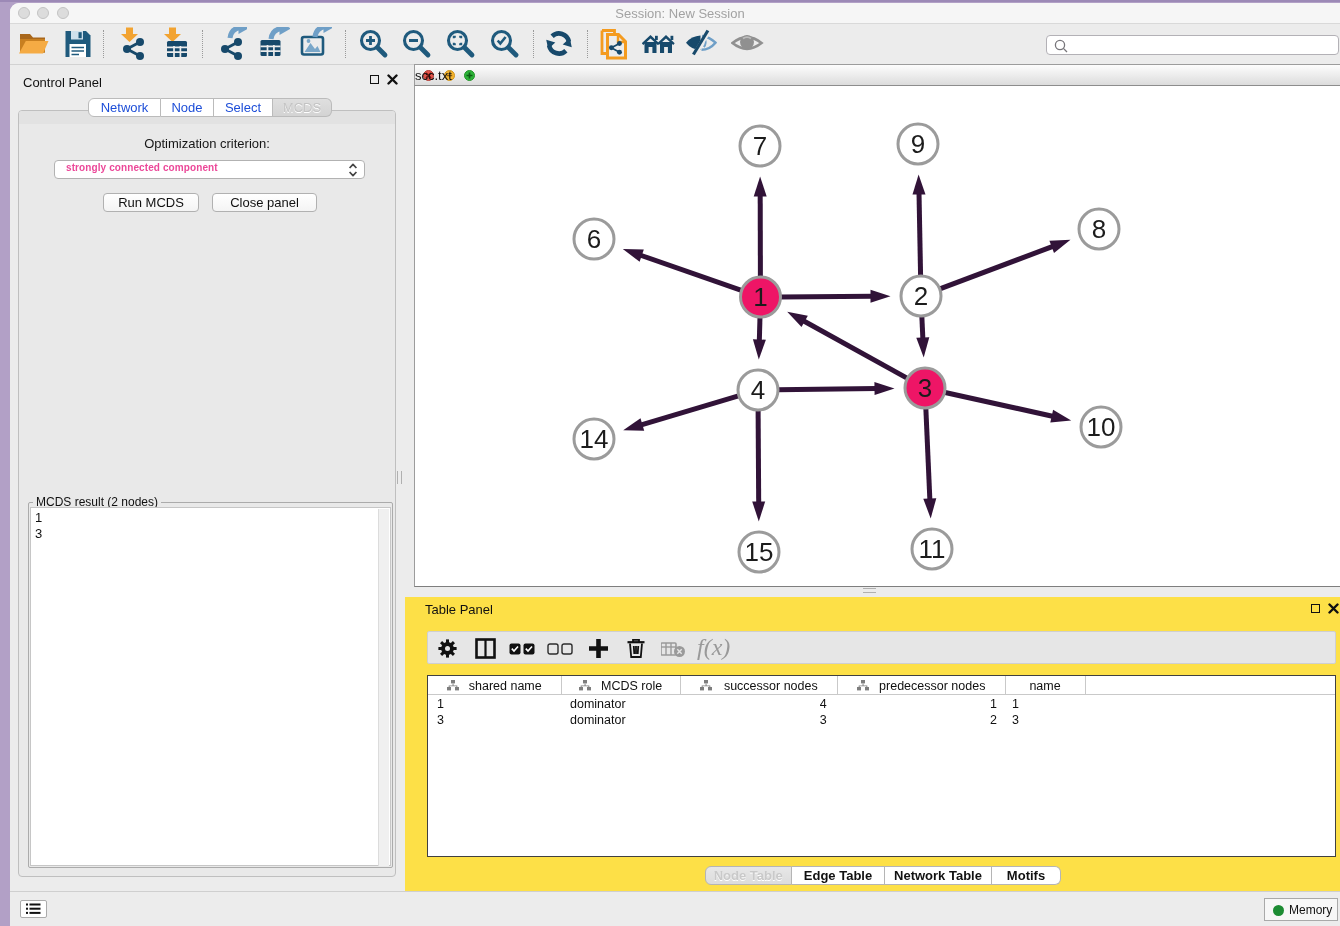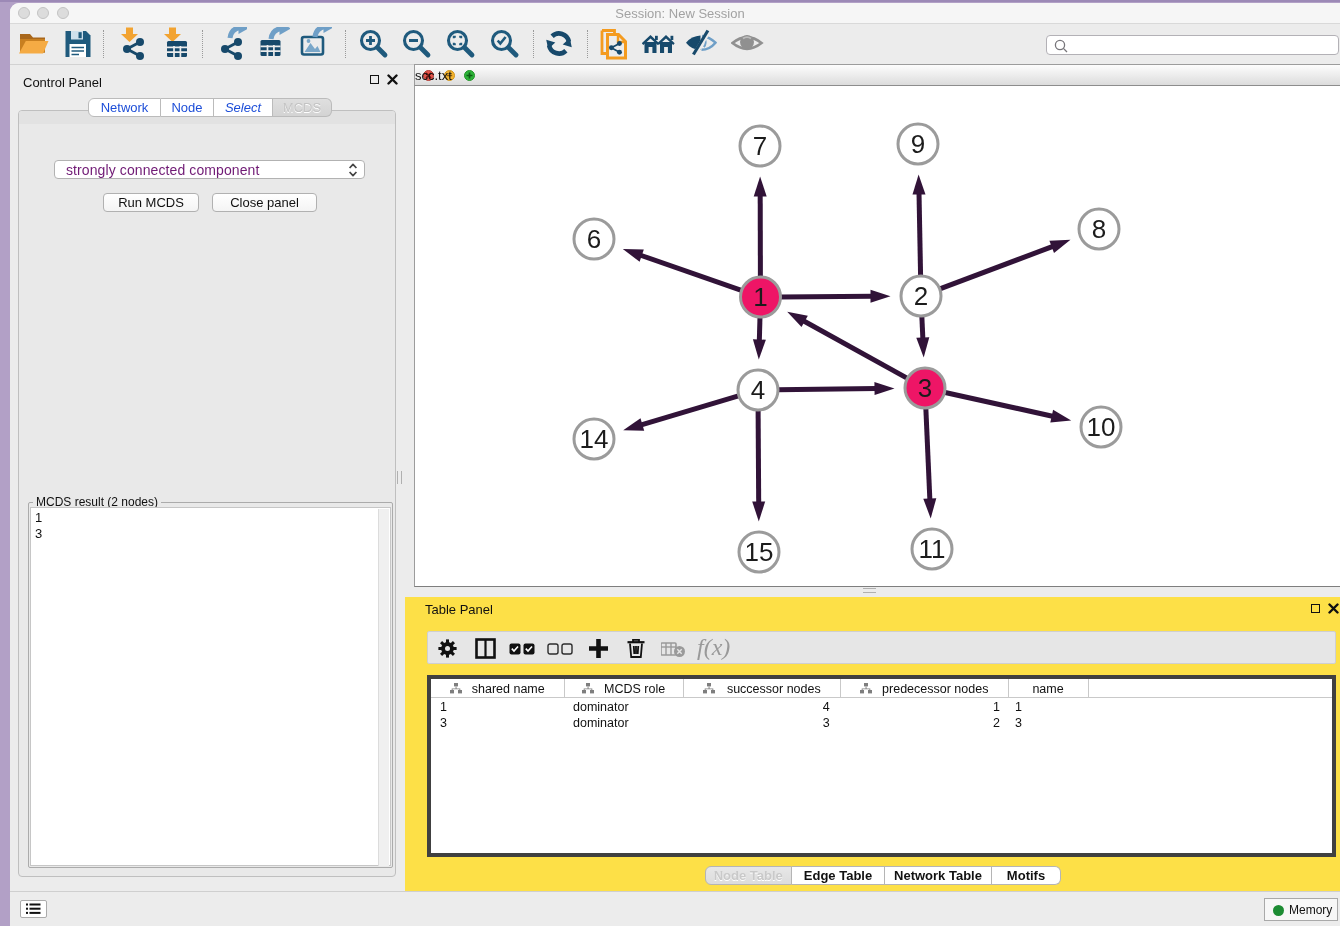--- a/index.html
+++ b/index.html
@@ -26,21 +26,21 @@
   .tab.sel { background:linear-gradient(#dfdfdf,#d3d3d3); color:#c3c3c3; text-shadow:0 1px 0 #ffffff; border-radius:0 6px 6px 0; }
   .btn { position:absolute; background:linear-gradient(#ffffff,#f4f4f4); border:1px solid #b1b1b1; border-radius:4px; font-size:13px; color:#111; text-align:center; }
   
   #netwin { position:absolute; left:404px; top:61px; width:936px; height:523px; }
   #nettitle { position:absolute; left:0; top:0; width:100%; height:22px; background:linear-gradient(#fdfdfd,#dcdcdc); border:1px solid #9c9c9c; border-bottom:1px solid #8d8d8d; }
   #netcanvas { position:absolute; left:0; top:22px; width:936px; height:501px; background:#fff; border-left:1px solid #9c9c9c; border-right:1px solid #9c9c9c; border-bottom:1px solid #7e7e7e; }
   .tl { position:absolute; top:5px; width:11px; height:11px; border-radius:50%; }
   
   #tpanel { position:absolute; left:395px; top:594px; width:945px; height:294px; background:#fde047; }
   #ttoolbar { position:absolute; left:22px; top:34px; width:909px; height:33px; background:#e6e6e6; border:1px solid #cfcfcf; border-radius:2px; }
-  #ttable { position:absolute; left:22px; top:78px; width:909px; height:182px; background:#fff; border:4px solid #404040; }
+  #ttable { position:absolute; left:22px; top:78px; width:909px; height:182px; background:#fff; border:1px solid #404040; }
   .btab { font-size:13px; font-weight:700; color:#111; background:#fff; border:1px solid #b5b5b5; border-left:none; line-height:17px; text-align:center; }
   
   .hc { top:0; height:19px; display:flex; align-items:center; justify-content:center; gap:10px; border-right:1px solid #c9c9c9; }
   .trow { position:absolute; left:0; width:100%; height:16px; font-size:12.5px; color:#111; line-height:15px; }
   #statusbar { position:absolute; left:0; top:888px; width:1340px; height:35px; background:#ececec; border-top:1px solid #cfcfcf; }
 </style>
 </head>
 <body>
 <div style="position:absolute;left:0;top:0;width:1340px;height:1.5px;background:#9c89b6;"></div>
 <div id="win">
@@ -195,26 +195,27 @@
     <div class="sqbtn" style="left:360px; top:9px;"></div>
     <svg class="abs" style="left:377px; top:8px;" width="11" height="11" viewBox="0 0 11 11">
         <path d="M1.5 1.5 L9.5 9.5 M9.5 1.5 L1.5 9.5" stroke="#111" stroke-width="2.4" stroke-linecap="round"></path>
       </svg>
     <div id="cbody">
         <div style="position:absolute;left:0;top:0;width:100%;height:13px;background:#e2e2e2;border-radius:3px 3px 0 0;"></div>
       </div>
     <div class="tabrow" style="position:absolute; left:78px; top:32px;">
       <div class="tab first" style="width:73px;">Network</div>
       <div class="tab" style="width:53px;">Node</div>
-      <div class="tab" style="width:59px;font-style:italic;">Select</div>
+      <div class="tab" style="width:59px;">Select</div>
       <div class="tab sel" style="width:59px;">MCDS</div>
     </div>
 
+    <div class="abs" style="left:0px; top:70px; width:394px; text-align:center; font-size:13px; color:#161616;">Optimization criterion:</div>
     <div class="abs" style="left:44px; top:94px; width:311px; height:19px; background:#fff; border:1px solid #b2b2b2; border-radius:4px;">
-      <div class="abs" style="left:11px; top:1px; font-size:14px; letter-spacing:0.1px; color:#701a75;">strongly connected component</div>
+      <div class="abs" style="left:11px; top:1px; font-size:10px; letter-spacing:0.1px; color:#ec4899;font-weight:bold;">strongly connected component</div>
       <svg class="abs" style="right:6px; top:2px;" width="10" height="14" viewBox="0 0 10 14">
           <path d="M1.6 5 L5 1.4 L8.4 5" fill="none" stroke="#444" stroke-width="1.7" stroke-linejoin="round"></path>
           <path d="M1.6 9 L5 12.6 L8.4 9" fill="none" stroke="#444" stroke-width="1.7" stroke-linejoin="round"></path>
         </svg>
     </div>
     <div class="btn" style="left:93px; top:127px; width:96px; height:19px; line-height:17px;">Run MCDS</div>
     <div class="btn" style="left:202px; top:127px; width:105px; height:19px; line-height:17px;">Close panel</div>
     <div class="abs" style="left:18px; top:436px; width:365px; height:366px; border:1px solid #ababab; border-radius:2px;"></div>
     <div class="abs" style="left:23px; top:429px; font-size:12px; color:#111; background:#e9e9e9; padding:0 3px;text-align:center;">MCDS result (2 nodes)</div>
     <div class="abs" style="left:20px; top:441px; width:361px; height:359px; background:#fff; border:1px solid #c6c6c6;">

